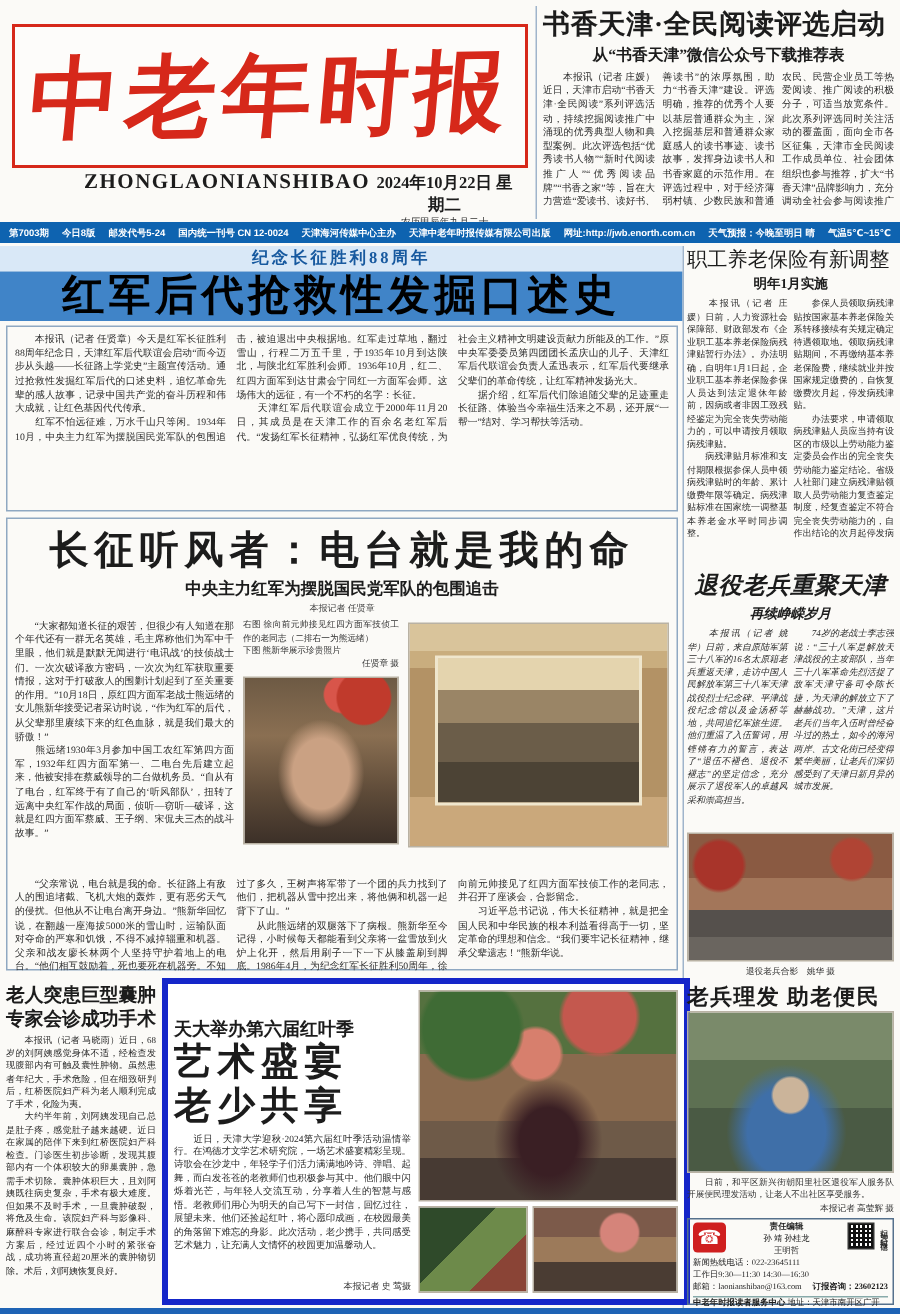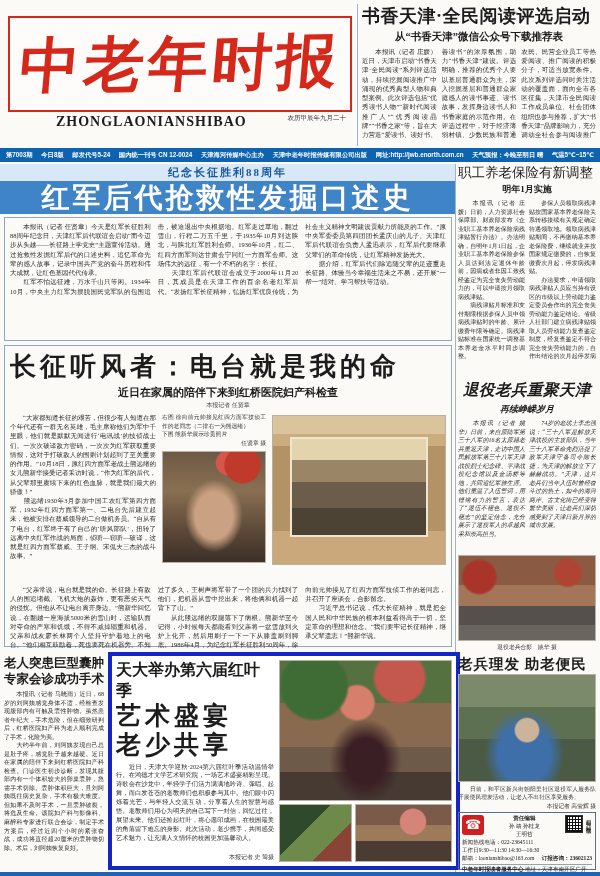--- a/index.html
+++ b/index.html
@@ -34,35 +34,35 @@
   #vdiv-top { left:357px; top:4px; height:142px; }
 
   
   #infobar { left:0; top:148px; width:600px; height:14px; background:#0e63b0; color:#fff;
     display:flex; align-items:center; justify-content:space-between; padding:0 6px; font-size:6.3px; font-weight:bold; }
   #infobar span { white-space:nowrap; }
 
   
   #banner { left:0; top:164px; width:455px; height:50px; }
   #banner .kicker { background:#d9e8f7; color:#17599f; font-weight:bold; font-size:11px; text-align:center; height:17px; line-height:17px; letter-spacing:2px; }
-  #banner .head { background:#4084c8; color:#ffffff; font-weight:bold; font-size:28px; text-align:center; height:33px; line-height:33px; letter-spacing:3px; }
+  #banner .head { background:#4084c8; color:#000000; font-weight:bold; font-size:28px; text-align:center; height:33px; line-height:33px; letter-spacing:3px; }
 
   #main-story { left:4px; top:217px; width:448px; height:124px; border:1px solid #8fa8c2; padding:4px 5px; }
   #main-story .cols { column-count:3; column-gap:7px; height:112px; }
 
   
   #pension { left:458px; top:164px; width:138px; height:212px; }
   #pension h1 { font-size:13.5px; font-weight:normal; text-align:left; }
   #pension h2 { font-size:9px; font-weight:bold; text-align:center; margin:1px 0 3px; }
   #pension .cols { column-count:2; column-gap:4px; height:170px; font-size:6px; }
   #vdiv-main { left:455px; top:164px; height:708px; }
 
   
   #interview { left:4px; top:345px; width:448px; height:302px; border:1px solid #8fa8c2; padding:3px 5px; }
-  #interview h1 { font-size:26px; font-weight:bold; text-align:left; letter-spacing:4px; }
+  #interview h1 { font-size:26px; font-weight:bold; text-align:center; letter-spacing:4px; }
   #interview h2 { font-size:11px; font-weight:bold; text-align:center; margin-top:1px; }
   #interview .byline { font-size:6px; text-align:center; color:#444; margin:1px 0 3px; }
   #interview .row { display:flex; gap:6px; }
   #interview .colL { width:146px; height:168px; }
   #interview .mid { width:104px; display:flex; flex-direction:column; }
   #interview .cap { font-size:5.8px; line-height:1.5; color:#333; text-align:justify; }
   .photo { border:1px solid #b9b2a4; }
   #photo-woman { width:104px; height:112px; margin-top:3px;
     background:
       radial-gradient(circle at 78% 12%, #c03a2c 0 14%, transparent 15%),
@@ -78,21 +78,21 @@
   #interview .cols-bottom { column-count:3; column-gap:7px; height:78px; margin-top:4px; }
 
   
   #surgery { left:4px; top:656px; width:100px; height:214px; }
   #surgery h1 { font-size:12.5px; font-weight:bold; text-align:center; line-height:1.25; }
   #surgery .body-text { height:174px; margin-top:3px; font-size:6px; }
 
   
   #gala { left:108px; top:652px; width:352px; height:218px; border:4px solid #1526c9; background:#fff; padding:4px; display:flex; gap:5px; }
   #gala .txt { width:158px; display:flex; flex-direction:column; }
-  #gala .kicker { font-size:16px; font-weight:bold; }
+  #gala .kicker { font-size:12px; font-weight:bold;margin-top:18px; }
   #gala .big { font-size:25px; font-weight:bold; letter-spacing:4px; line-height:1.15; }
   #gala .body-text { flex:1; margin-top:3px; font-size:6.3px; }
   #gala .credit { font-size:6px; text-align:right; color:#333; }
   #gala .pics { flex:1; display:flex; flex-direction:column; gap:3px; }
   #photo-gala-main { flex:1; background:
       radial-gradient(circle at 20% 18%, #3f6b35 0 18%, transparent 20%),
       radial-gradient(circle at 70% 12%, #c4584e 0 14%, transparent 16%),
       radial-gradient(circle at 45% 30%, #d77f6d 0 12%, transparent 14%),
       radial-gradient(ellipse at 50% 72%, #3a1f24 0 16%, transparent 30%),
       linear-gradient(180deg,#55713f 0 30%, #8a6a4e 30% 62%, #6e5a48 62% 80%, #473a33 80% 100%); }
@@ -142,20 +142,21 @@
 <body>
 
 <div id="page">
 
   <div class="abs" id="masthead-box">
     <div id="masthead-title">中老年时报</div>
   </div>
   <div class="abs" id="masthead-row">
     <div id="masthead-pinyin">ZHONGLAONIANSHIBAO</div>
     <div id="masthead-date">
+      <div class="d1">2024年10月22日 星期二</div>
       <div class="d2">农历甲辰年九月二十</div>
     </div>
   </div>
   <div class="abs vr" id="vdiv-top"></div>
 
   <div class="abs" id="reading">
     <h1>书香天津·全民阅读评选启动</h1>
     <h2>从“书香天津”微信公众号下载推荐表</h2>
     <div class="cols body-text">　　本报讯（记者 庄媛）近日，天津市启动“书香天津·全民阅读”系列评选活动，持续挖掘阅读推广中涌现的优秀典型人物和典型案例。此次评选包括“优秀读书人物”“新时代阅读推广人”“优秀阅读品牌”“书香之家”等，旨在大力营造“爱读书、读好书、善读书”的浓厚氛围，助力“书香天津”建设。评选明确，推荐的优秀个人要以基层普通群众为主，深入挖掘基层和普通群众家庭感人的读书事迹、读书故事，发挥身边读书人和书香家庭的示范作用。在评选过程中，对于经济薄弱村镇、少数民族和普通农民、民营企业员工等热爱阅读、推广阅读的积极分子，可适当放宽条件。此次系列评选同时关注活动的覆盖面，面向全市各区征集，天津市全民阅读工作成员单位、社会团体组织也参与推荐，扩大“书香天津”品牌影响力，充分调动全社会参与阅读推广的积极性。第二届书香天津·全民阅读摄影作品征集活动同步展开。推荐表格可在微信公众号“书香天津”—“品牌活动”—通知公告中下载。</div>
   </div>
@@ -190,21 +191,21 @@
     <div class="cols body-text">　　本报讯（记者 庄媛）日前，人力资源社会保障部、财政部发布《企业职工基本养老保险病残津贴暂行办法》。办法明确，自明年1月1日起，企业职工基本养老保险参保人员达到法定退休年龄前，因病或者非因工致残经鉴定为完全丧失劳动能力的，可以申请按月领取病残津贴。
 　　病残津贴月标准和支付期限根据参保人员申领病残津贴时的年龄、累计缴费年限等确定。病残津贴标准在国家统一调整基本养老金水平时同步调整。
 　　参保人员领取病残津贴按国家基本养老保险关系转移接续有关规定确定待遇领取地。领取病残津贴期间，不再缴纳基本养老保险费，继续就业并按国家规定缴费的，自恢复缴费次月起，停发病残津贴。
 　　办法要求，申请领取病残津贴人员应当持有设区的市级以上劳动能力鉴定委员会作出的完全丧失劳动能力鉴定结论。省级人社部门建立病残津贴领取人员劳动能力复查鉴定制度，经复查鉴定不符合完全丧失劳动能力的，自作出结论的次月起停发病残津贴。
 　　病残津贴所需资金由基本养老保险基金支付。以欺诈、伪造证明材料或者其他手段骗领病残津贴的，由人社部门责令退回，并依照有关法律规定追究相关人员责任。</div>
   </div>
   <div class="abs vr" id="vdiv-main"></div>
 
   <div class="abs" id="interview">
     <h1>长征听风者：电台就是我的命</h1>
-    <h2>近日在家属的陪伴下来到红桥医院妇产科检查</h2>
+    <h2>中央主力红军为摆脱国民党军队的包围追击</h2>
     <div class="byline">本报记者 任贤章</div>
     <div class="row">
       <div class="colL body-text">　　“大家都知道长征的艰苦，但很少有人知道在那个年代还有一群无名英雄，毛主席称他们为军中千里眼，他们就是默默无闻进行‘电讯战’的技侦战士们。一次次破译敌方密码，一次次为红军获取重要情报，这对于打破敌人的围剿计划起到了至关重要的作用。”10月18日，原红四方面军老战士熊远绪的女儿熊新华接受记者采访时说，“作为红军的后代，从父辈那里赓续下来的红色血脉，就是我们最大的骄傲！”
 　　熊远绪1930年3月参加中国工农红军第四方面军，1932年红四方面军第一、二电台先后建立起来，他被安排在蔡威领导的二台做机务员。“自从有了电台，红军终于有了自己的‘听风部队’，扭转了远离中央红军作战的局面，侦听—窃听—破译，这就是红四方面军蔡威、王子纲、宋侃夫三杰的战斗故事。”</div>
       <div class="mid">
         <div class="cap">右图 徐向前元帅接见红四方面军技侦工作的老同志（二排右一为熊远绪）</div>
         <div class="cap">下图 熊新华展示珍贵照片</div>
         <div class="cap" style="text-align:right">任贤章 摄</div>
         <div class="photo" id="photo-woman"></div>
       </div>

